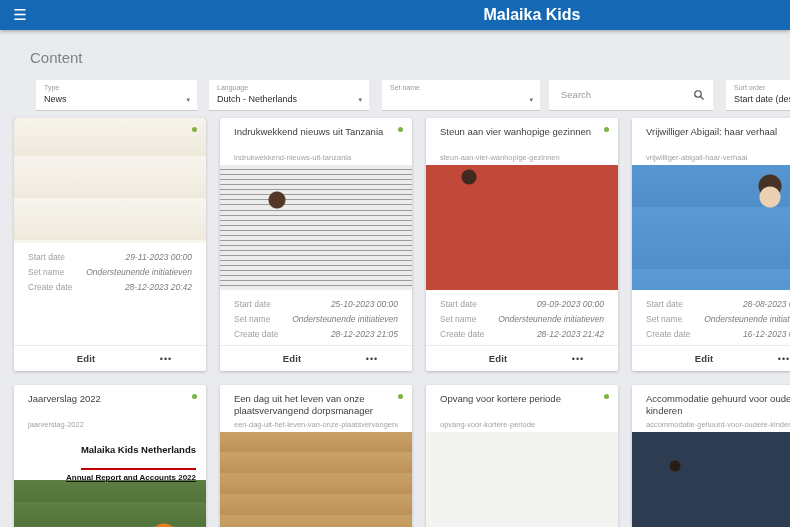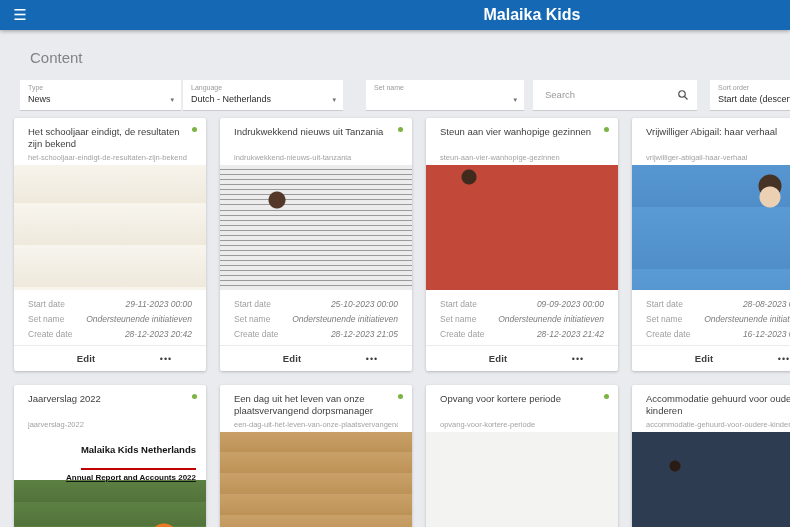--- a/index.html
+++ b/index.html
@@ -22,27 +22,27 @@
     color:#fff; font-size:16px; font-weight:bold; line-height:30px; white-space:nowrap;
   }
   
   .page-heading {
     position:absolute; left:30px; top:49px; font-size:15px; color:#818386;
   }
   
   .filters { position:absolute; left:0; top:80px; width:900px; height:31px; }
   .field {
     position:absolute; top:0; height:31px; background:#fff;
-    border-bottom:1px solid #c9cbcd; padding:3px 8px 0 8px; cursor:pointer;
+    border-bottom:1px solid #c9cbcd; padding:3px 8px 0 8px; cursor:pointer;margin-left:16px;
   }
   .f-label { font-size:7px; color:#9b9b9b; line-height:9px; }
   .f-value { font-size:9px; color:#2c2c2c; line-height:14px; white-space:nowrap; overflow:hidden; }
   .f-arrow { position:absolute; right:7px; bottom:6px; font-size:7px; color:#6f6f6f; }
   .field.f-type { left:20px;  width:161px; }
-  .field.f-lang { left:183px; width:160px; }
+  .field.f-lang { left:193px; width:160px; }
   .field.f-set  { left:366px; width:158px; }
   .field.f-search { left:533px; width:164px; }
   .field.f-sort { left:710px; width:170px; }
   .f-search input {
     border:none; outline:none; background:transparent; width:130px;
     font-family:"Liberation Sans", sans-serif; font-size:9.5px; color:#2c2c2c;
     position:absolute; left:12px; top:9px;
   }
   .f-search input::placeholder { color:#9a9a9a; }
   .search-icon { position:absolute; right:8px; top:9px; width:12px; height:12px; }
@@ -214,24 +214,20 @@
     <div class="field f-sort">
       <div class="f-label">Sort order</div>
       <div class="f-value">Start date (descending)</div>
     </div>
   </div>
 
   <div class="grid">
 
     <div class="card">
       <span class="dot"></span>
-      <div class="card-head">
-        <div class="card-title">Het schooljaar eindigt, de resultaten zijn bekend</div>
-        <div class="card-slug">het-schooljaar-eindigt-de-resultaten-zijn-bekend</div>
-      </div>
       <div class="card-img i1"></div>
       <div class="card-meta">
         <div class="mrow">
             <span class="ml">Start date</span>
             <span class="mv">29-11-2023 00:00</span>
           </div>
         <div class="mrow">
             <span class="ml">Set name</span>
             <span class="mv">Ondersteunende initiatieven</span>
           </div>

